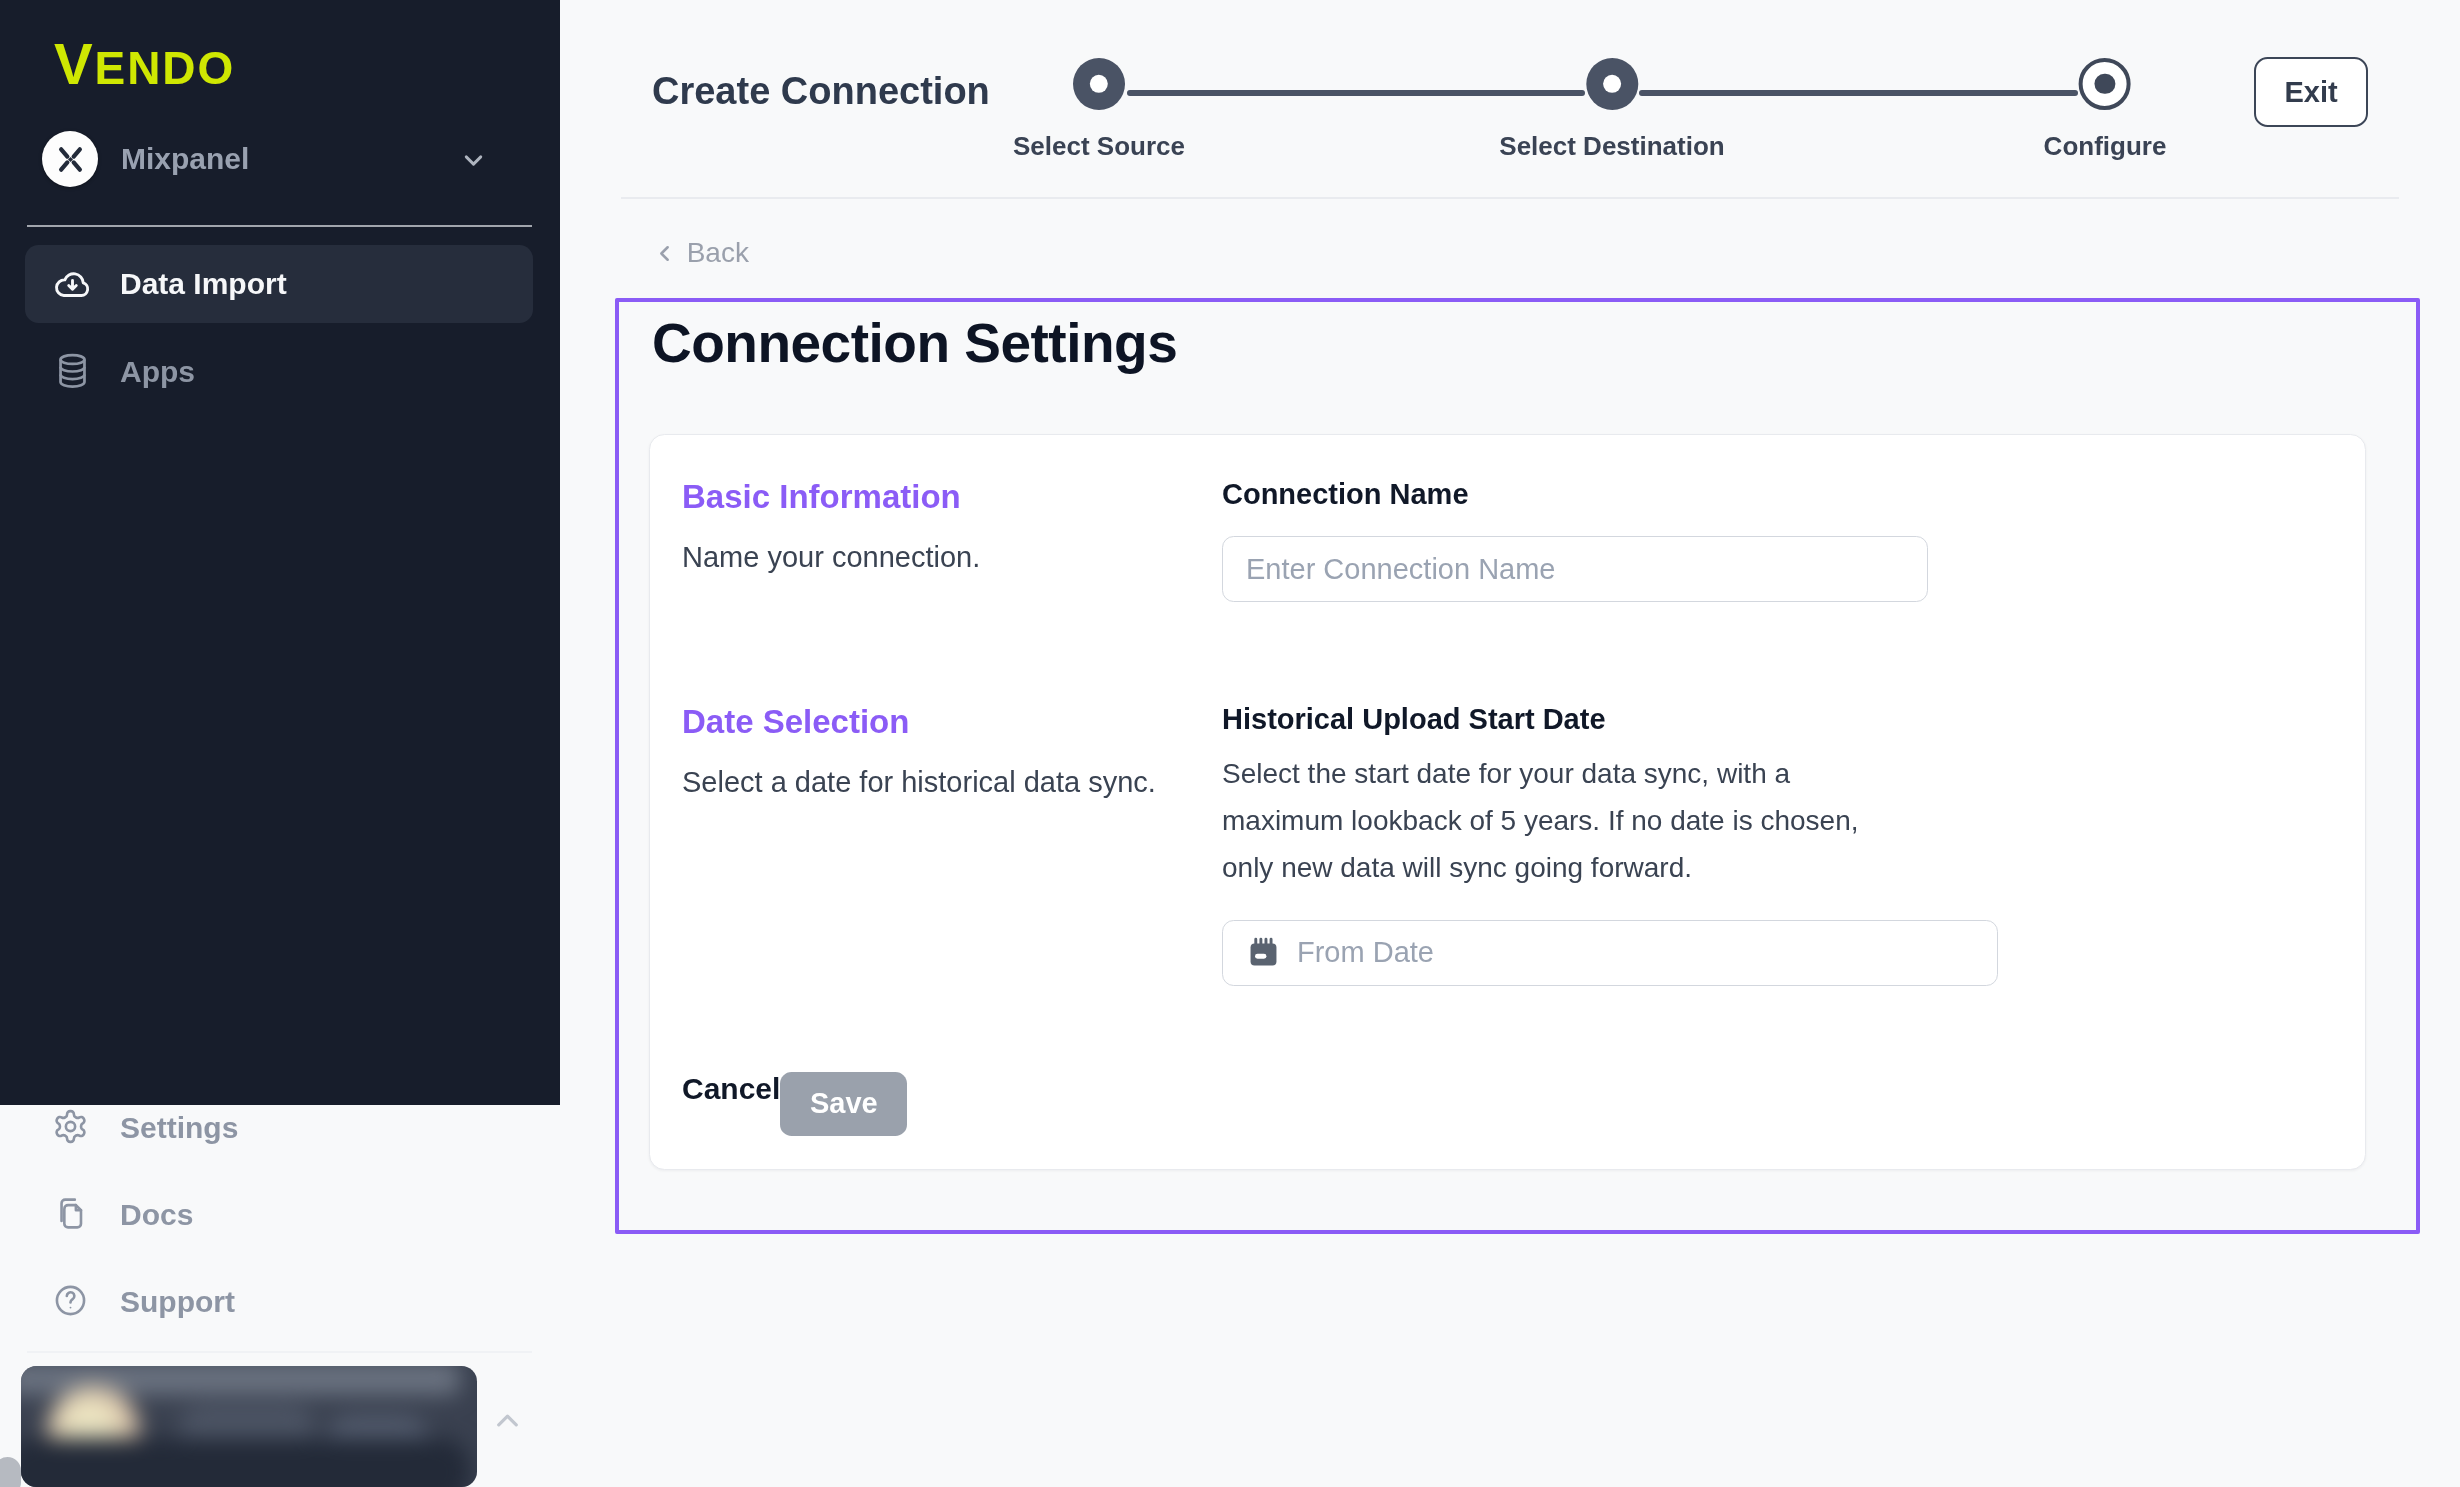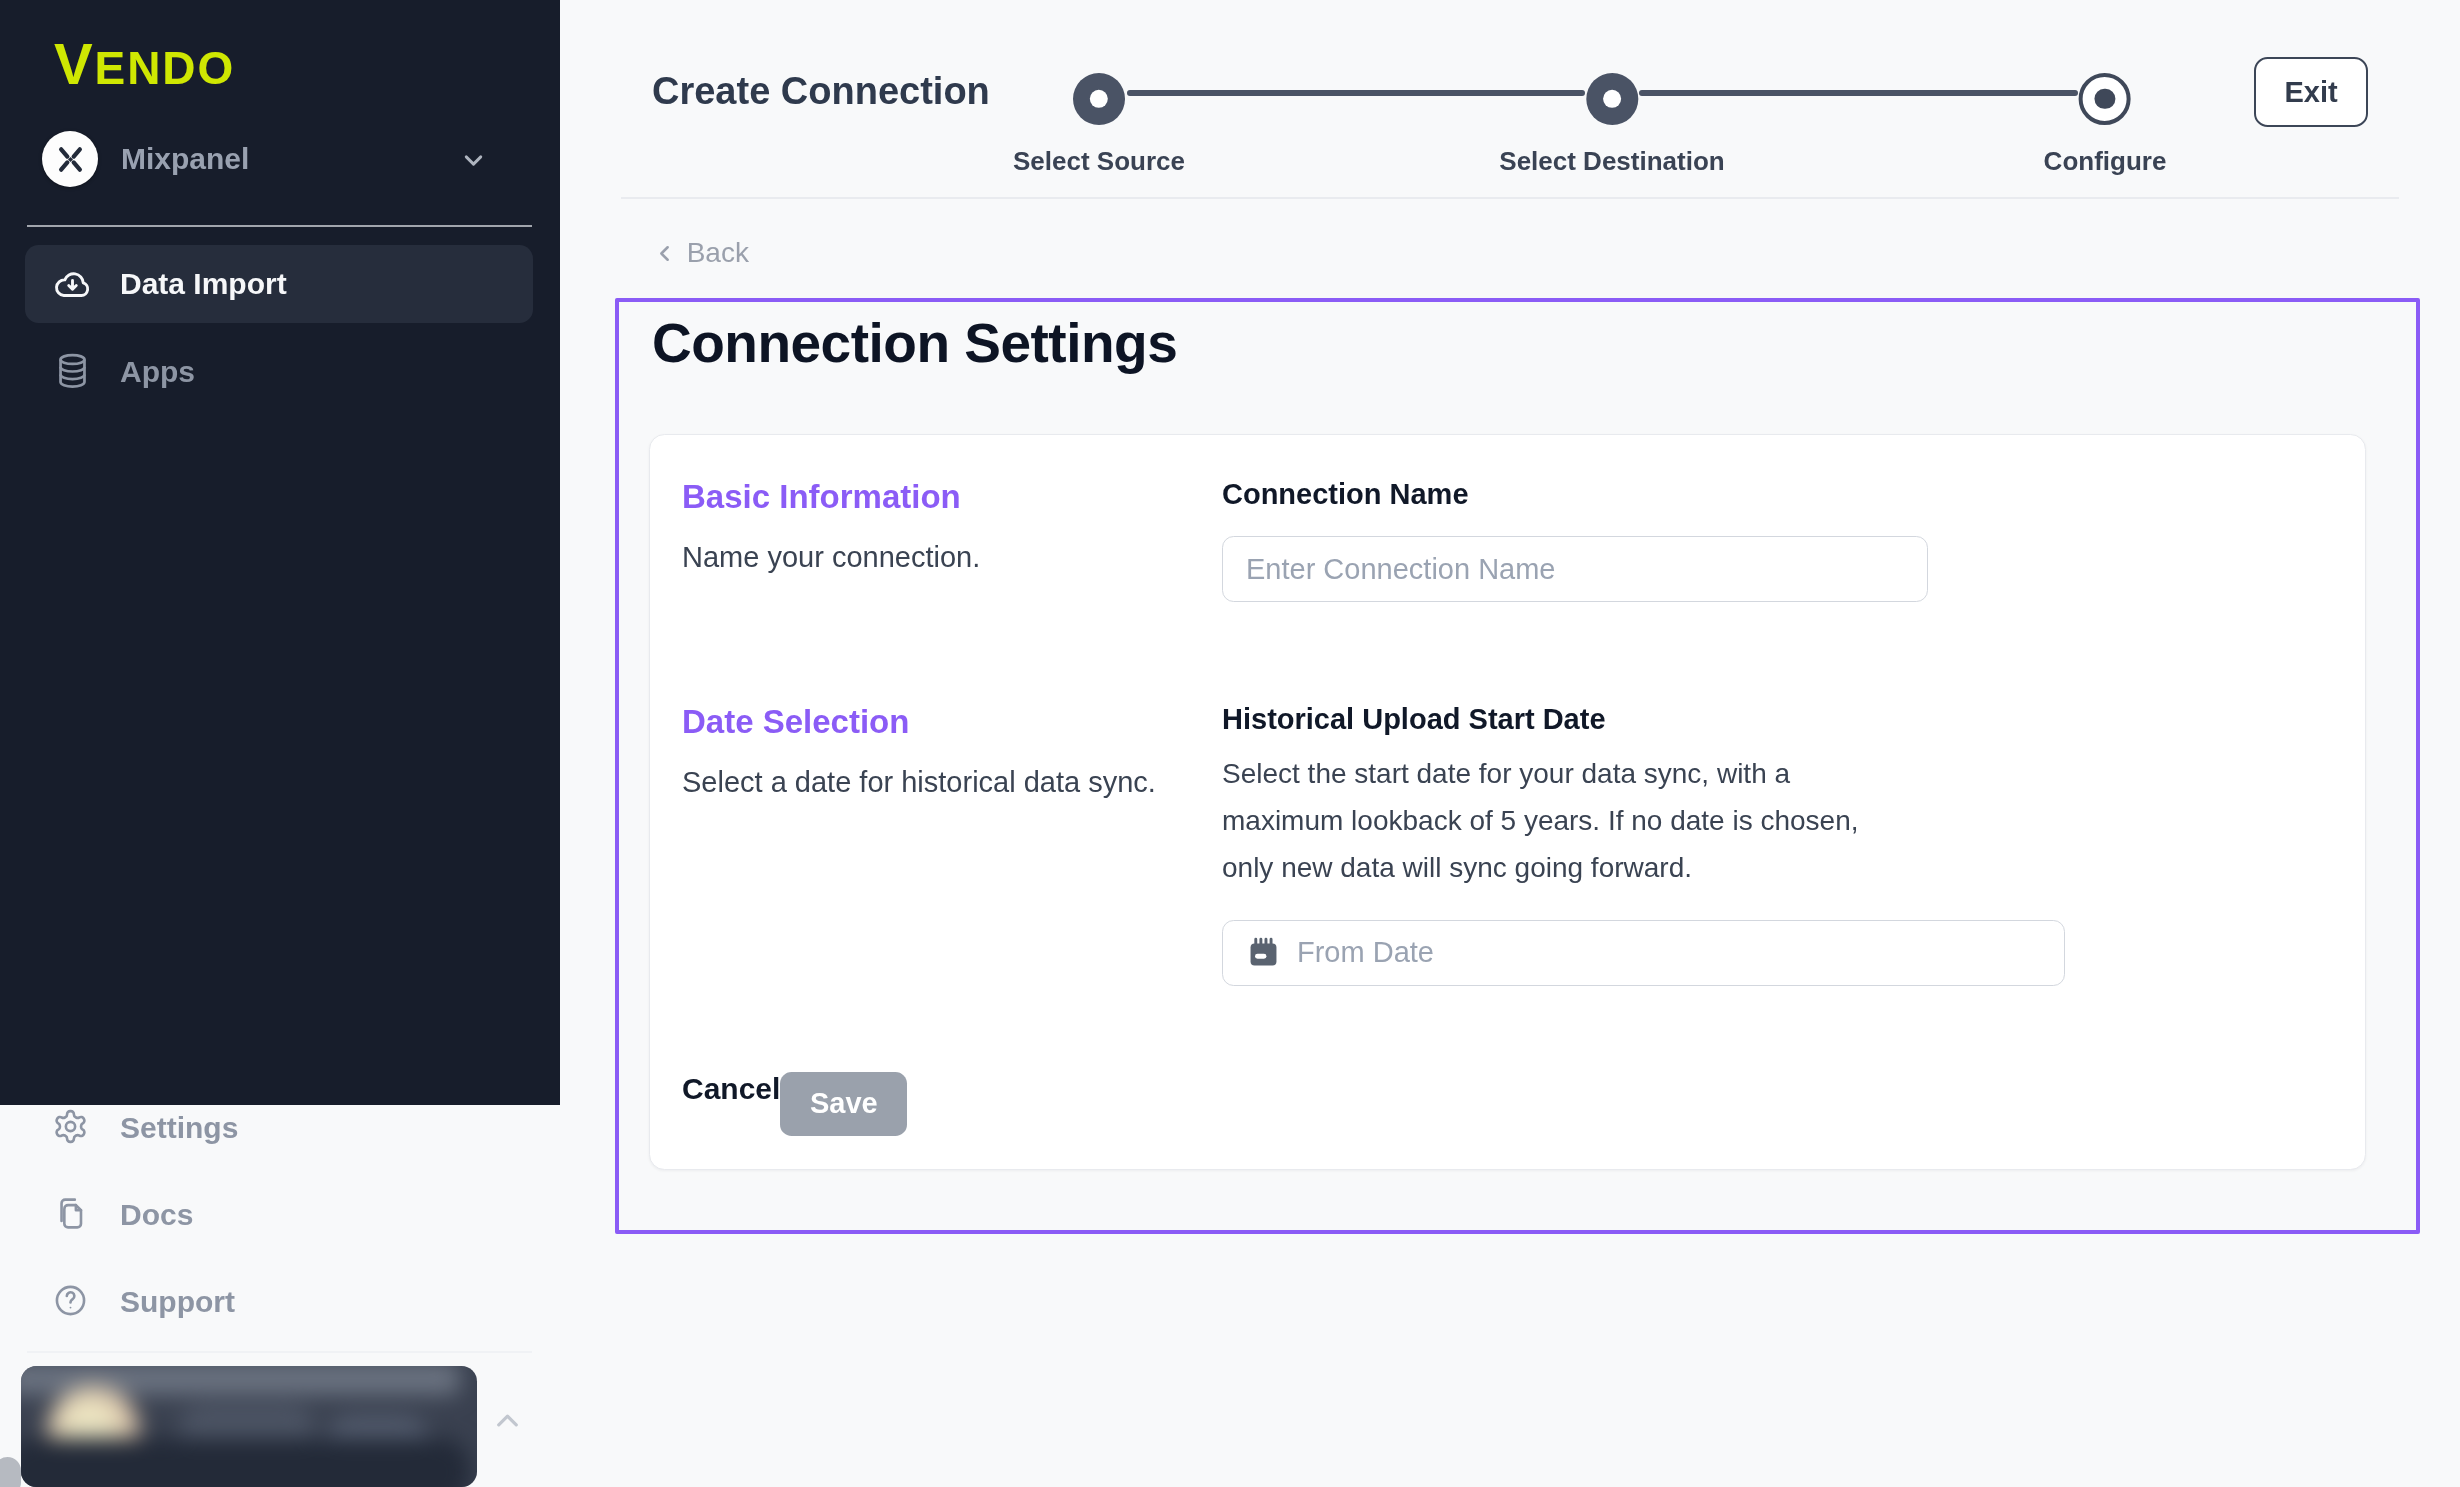--- a/index.html
+++ b/index.html
@@ -72,21 +72,21 @@
   .corner-chip { position:absolute; left:-5.8px; top:1457px; width:27px; height:39px;
     border-radius:13.6px; background:#b6bac1; }
 
   
   .main { position:relative; flex:1; background:#f8f9fa; }
   .page-title { position:absolute; left:92px; top:70px; font-size:38px; font-weight:700; color:#2f3a4d; white-space:nowrap; }
 
   .step-line { position:absolute; top:90px; height:5.8px; background:#4a5365; border-radius:2.9px; }
   .line-1 { left:567px; width:458px; }
   .line-2 { left:1079px; width:439px; }
-  .step { position:absolute; top:73px; display:flex; flex-direction:column; align-items:center; cursor:pointer; }
+  .step { position:absolute; top:58px; display:flex; flex-direction:column; align-items:center; cursor:pointer; }
   .s1 { left:539px; transform:translateX(-50%); }
   .s2 { left:1052px; transform:translateX(-50%); }
   .s3 { left:1545px; transform:translateX(-50%); }
   .step-dot { position:relative; width:52px; height:52px; border-radius:50%; }
   .step.complete .step-dot { background:#4a5365; }
   .step.complete .step-dot::after {
     content:""; position:absolute; left:50%; top:50%; transform:translate(-50%,-50%);
     width:18.4px; height:18.4px; border-radius:50%; background:#fff;
   }
   .step.current .step-dot { background:#fff; border:4.9px solid #3f4859; }
@@ -134,21 +134,21 @@
   .col-right { flex:1; }
   .field-label { font-size:29px; font-weight:700; color:#101828; }
   .field-desc { margin-top:13.6px; font-size:28px; line-height:47px; color:#3a4352; max-width:679px; }
   .text-input {
     display:block; margin-top:25px; width:706px; height:66px;
     border:1.9px solid #d3d7de; border-radius:11.6px; background:#fff;
     font-family:inherit; font-size:29px; color:#101828; padding:0 23px;
   }
   .text-input::placeholder { color:#9aa3b2; }
   .date-wrap { position:relative; margin-top:29px; width:706px; }
-  .date-wrap .text-input { margin-top:0; width:843px; padding-left:74px; }
+  .date-wrap .text-input { margin-top:0; width:776px; padding-left:74px; }
   .cal-icon { position:absolute; left:23px; top:14.6px; color:#5a6370; pointer-events:none; }
 
   .actions { display:flex; align-items:flex-start; padding:37px 32px; }
   .cancel-btn { font-size:30px; font-weight:700; color:#101828; background:none; border:none; cursor:pointer; font-family:inherit; }
   .save-btn {
     width:127px; height:64px; border:none; border-radius:11.6px;
     background:#9aa1ac; color:#fff; font-size:29px; font-weight:700;
     cursor:pointer; font-family:inherit;
   }
 </style>

